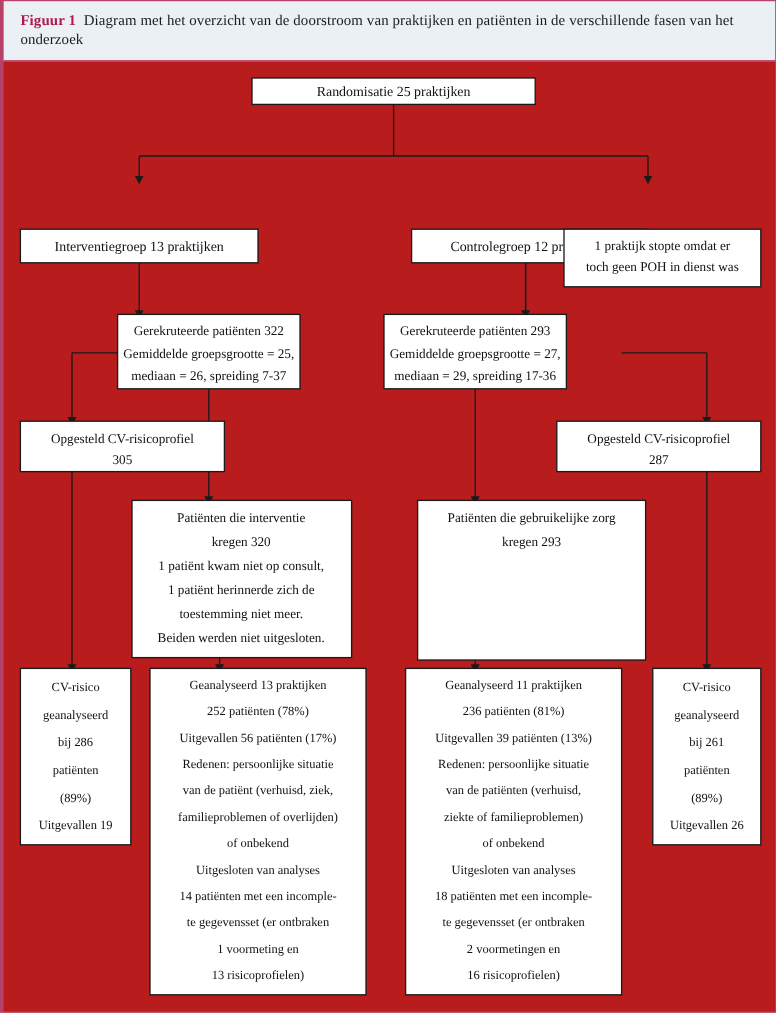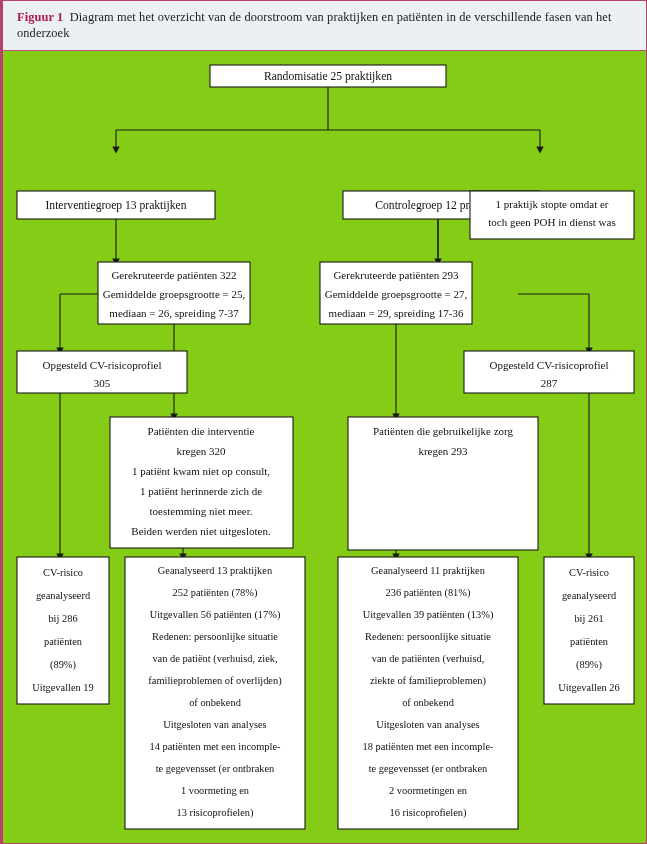--- a/index.html
+++ b/index.html
@@ -4,21 +4,21 @@
 <style>
   html,body{margin:0;padding:0;background:#ffffff;}
   body{
     font-family:"Liberation Serif", serif;
     width:647px;height:844px;overflow:hidden;
   }
   #figure-panel{
     position:relative;
     width:647px;height:844px;
     box-sizing:border-box;
-    background:#84cc16;
+    background:#b91c1c;
     border:1px solid #b8416a;
     border-left:3px solid #b8416a;
   }
   #caption-bar{
     position:absolute;left:0;top:0;right:0;height:50px;
     box-sizing:border-box;
     padding:8px 14px 0 14px;
     border-bottom:1.5px solid #c4517a;
     background:#eaf0f4;
   }

